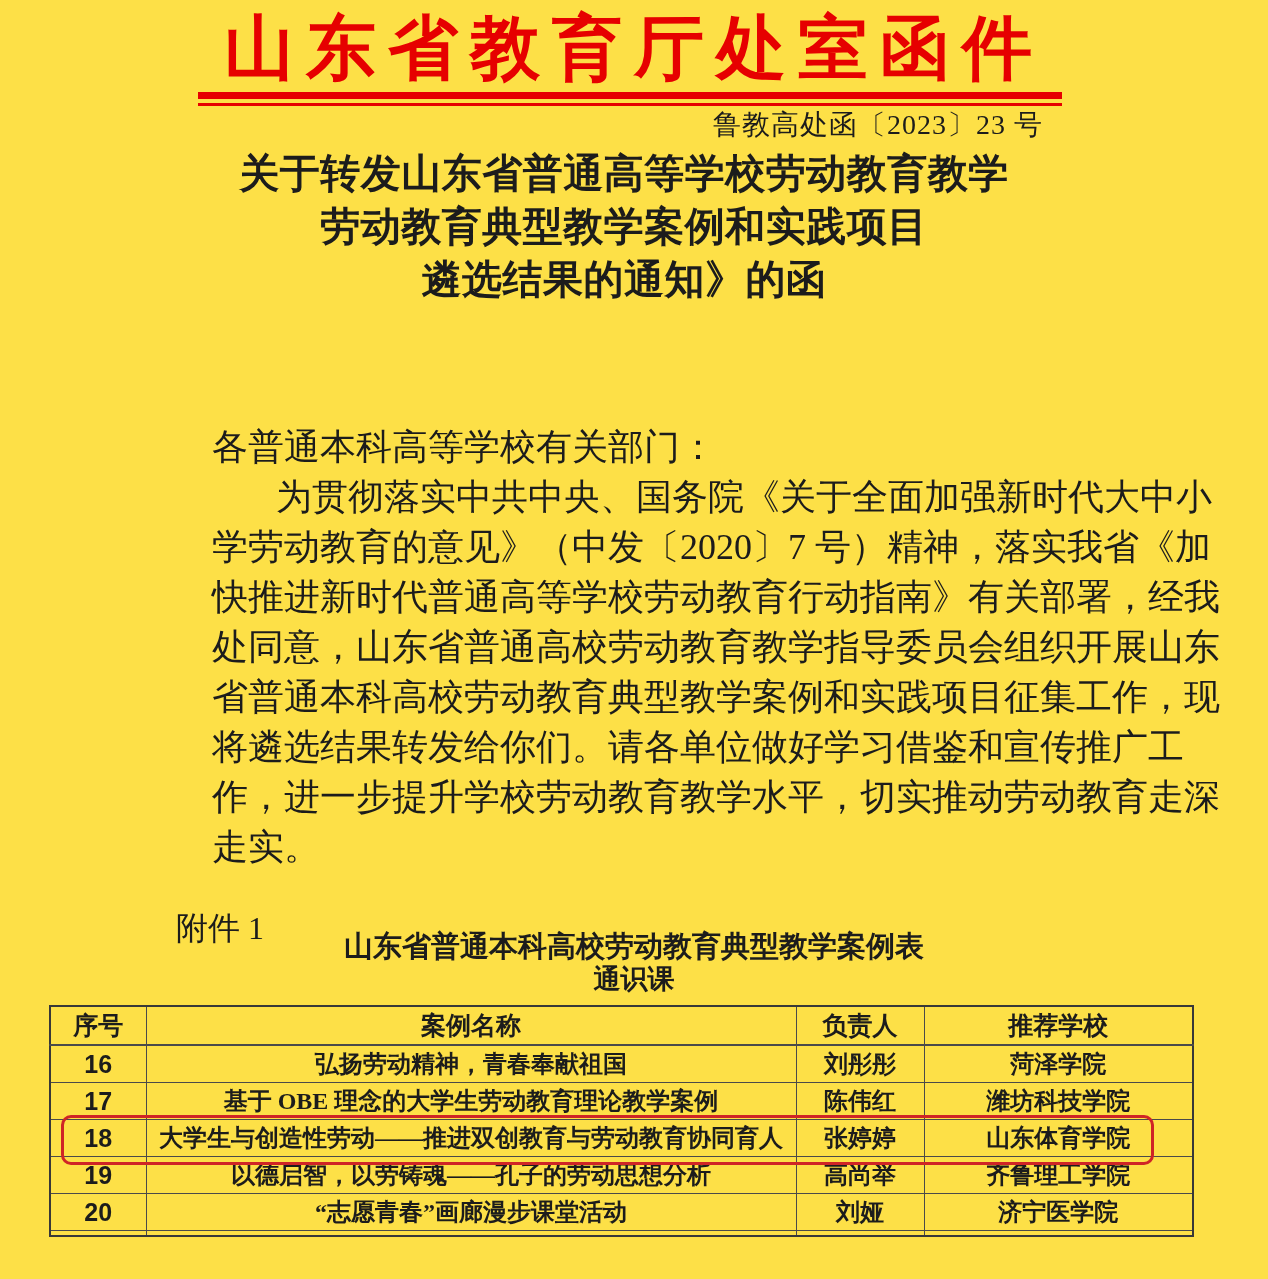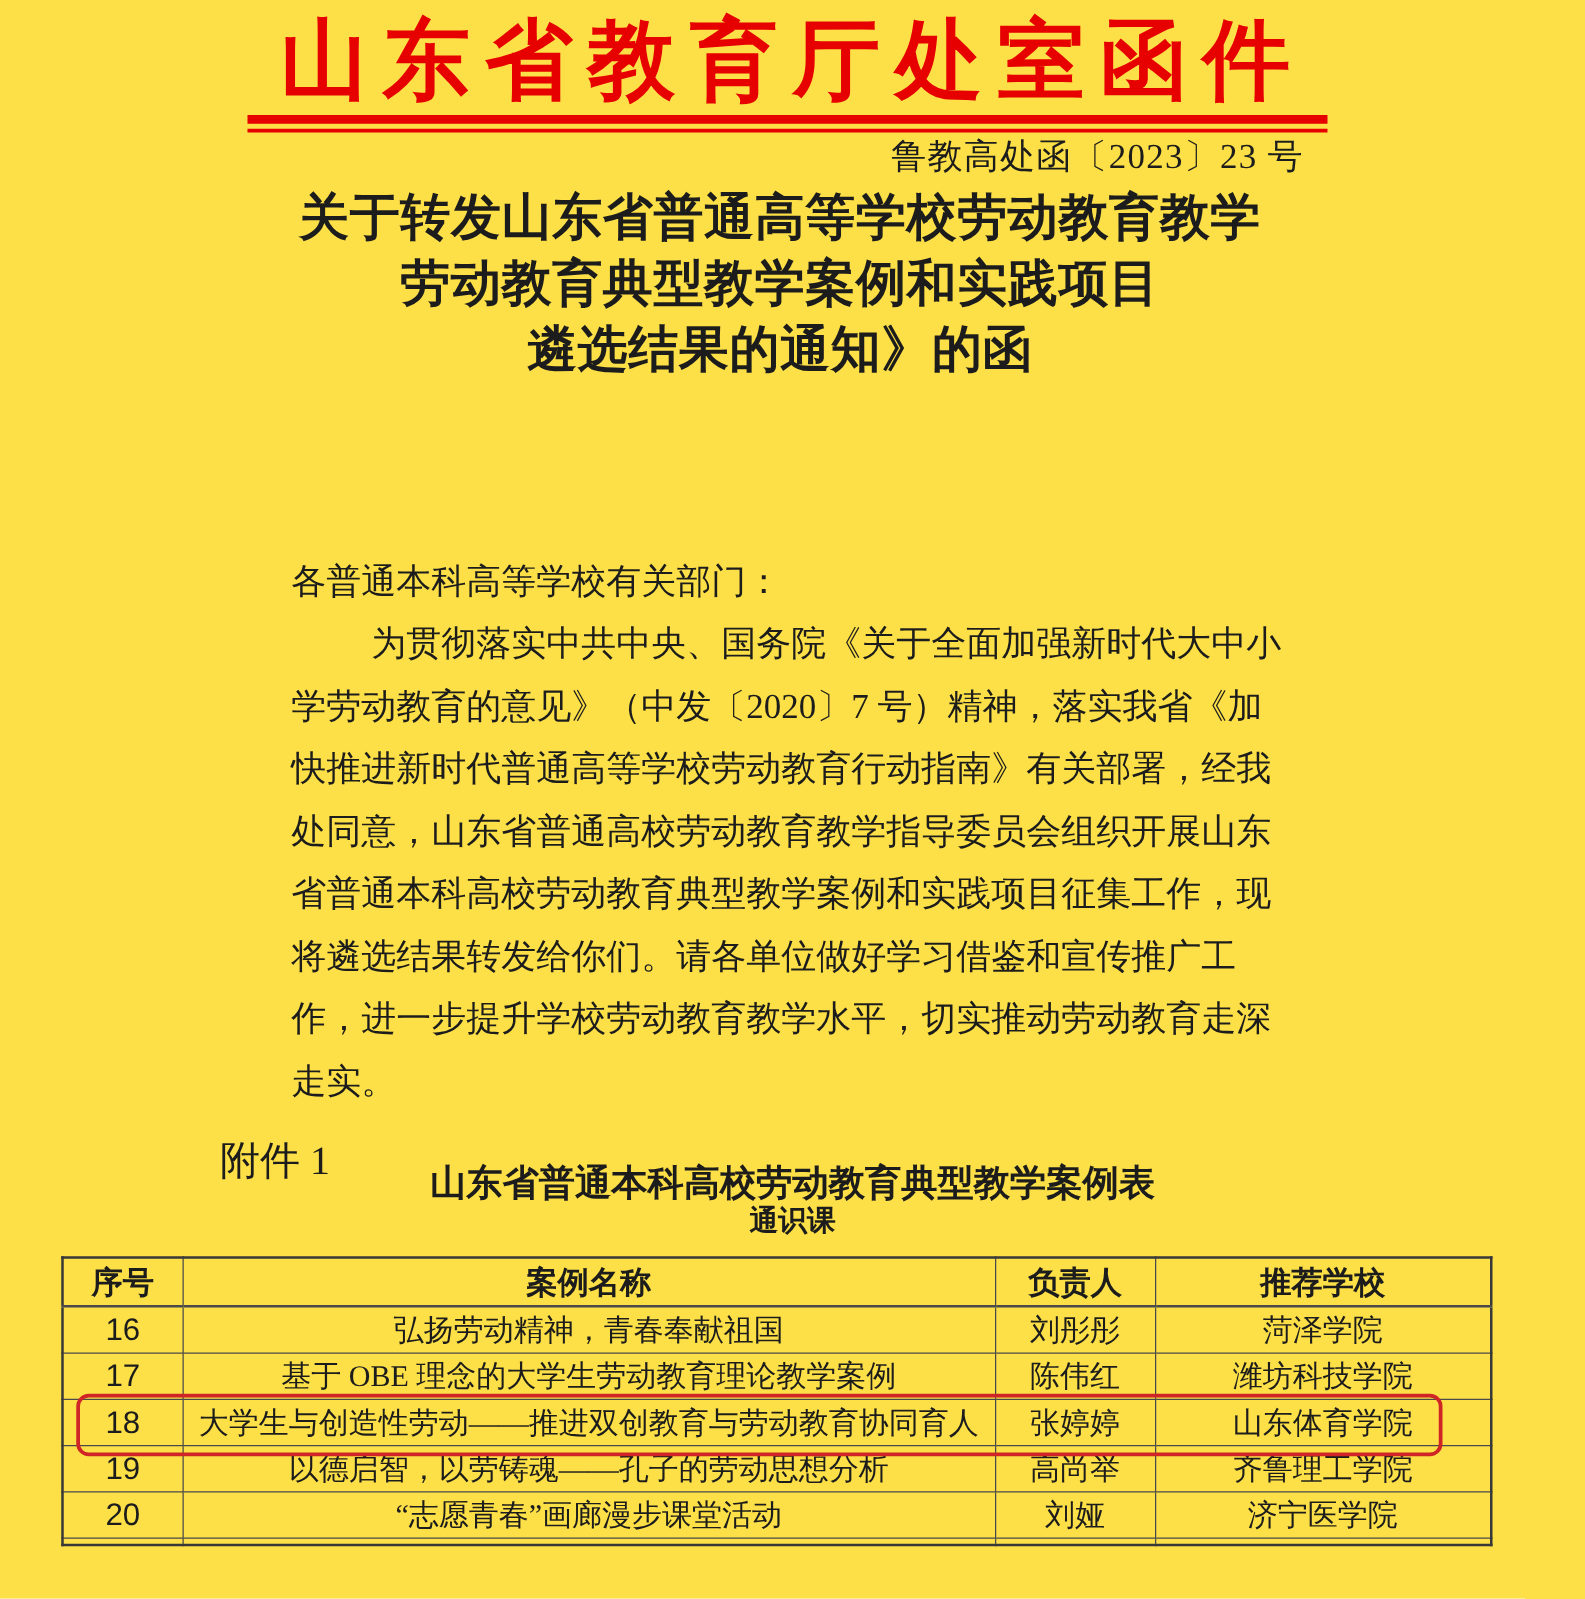--- a/index.html
+++ b/index.html
@@ -18,44 +18,44 @@
   .rule.thin  { top:103px; height:3px; }
   .doc-number {
     position:absolute; top:106px; left:600px; width:443px; text-align:right;
     font-size:28px; letter-spacing:1px; white-space:nowrap;
   }
   .doc-title {
     position:absolute; top:147px; left:14px; width:1220px; text-align:center;
     font-size:40px; font-weight:bold; line-height:53px; letter-spacing:0.5px;
   }
   .body-block {
-    position:absolute; left:212px; top:441px; width:845px;
-    font-size:28px; line-height:50px; letter-spacing:0;margin-left:21px;
+    position:absolute; left:212px; top:422px; width:845px;
+    font-size:36px; line-height:50px; letter-spacing:0;
   }
   .bline { white-space:nowrap; }
   .bline.indent { text-indent:64px; }
   .attachment { position:absolute; left:176px; top:907px; font-size:32px; }
   .table-title {
     position:absolute; top:927px; left:14px; width:1240px; text-align:center;
     font-size:29px; font-weight:bold;
     font-family:"Liberation Sans","DejaVu Sans",sans-serif;
   }
   .table-subtitle {
     position:absolute; top:961px; left:14px; width:1240px; text-align:center;
-    font-size:23px; font-weight:bold;
+    font-size:27px; font-weight:bold;
     font-family:"Liberation Sans","DejaVu Sans",sans-serif;
   }
   table.case-table {
     position:absolute; left:49px; top:1005px; width:1143px;
     border-collapse:collapse; table-layout:fixed;
     border:2px solid #383838; font-size:24px;
   }
   .case-table th, .case-table td {
     border:1px solid #4a4a4a; text-align:center; vertical-align:middle;
-    padding:0; overflow:hidden; white-space:nowrap;
+    padding:0; overflow:hidden; white-space:nowrap;font-weight:bold;
   }
   .case-table th {
     height:37px; font-size:25px; font-weight:bold;
     font-family:"Liberation Sans","DejaVu Sans",sans-serif;
     border-bottom-width:2px;
     text-align:center;
   }
   .case-table td { height:36px; font-family:"Liberation Serif","DejaVu Serif",serif; }
   .case-table td.no { font-family:"Liberation Sans","DejaVu Sans",sans-serif; font-size:25px; }
   .case-table tr.sliver td { height:4px; border-top-width:1px; }

